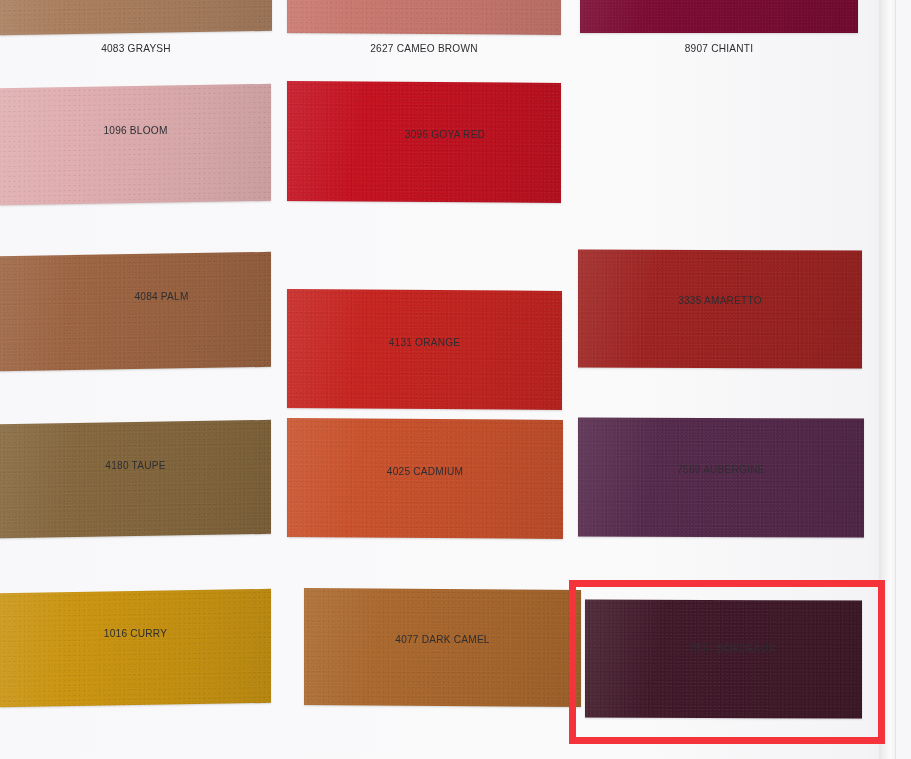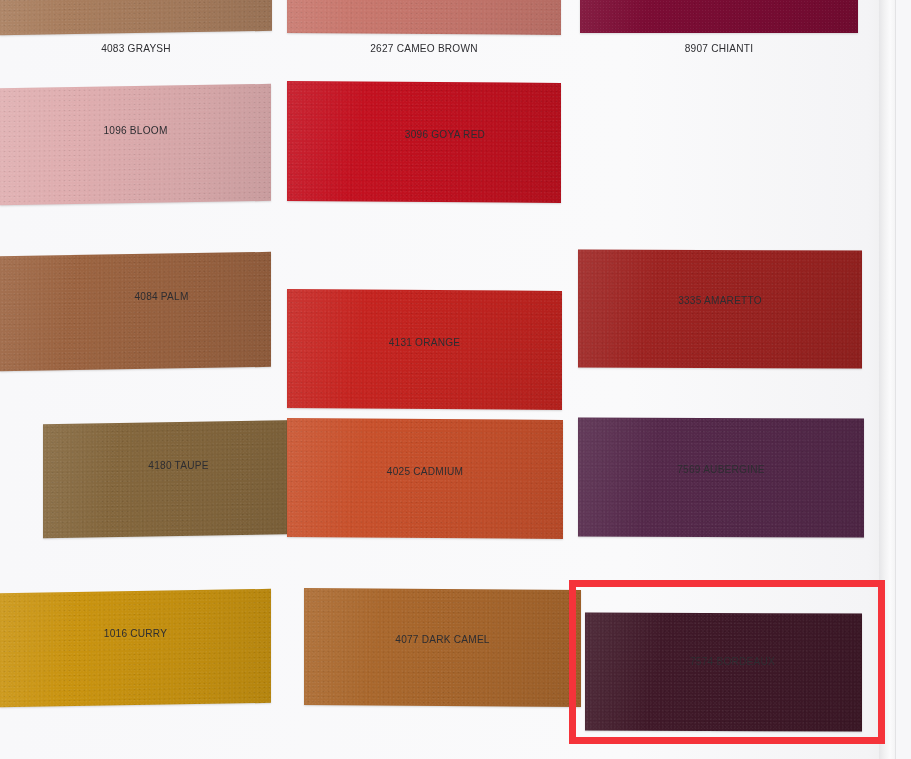--- a/index.html
+++ b/index.html
@@ -102,41 +102,41 @@
         <div class="caption" style="top: 36px;">4084 PALM</div>
       </div>
       <div class="cell" style="left: 287px; top: 250px; width: 275px; height: 72px; margin-top: 40px;">
         <div class="chip" style="width: 275px; height: 119px; background: rgb(197, 35, 31); transform: skewY(0.4deg);"></div>
         <div class="caption" style="top: 46px;">4131 ORANGE</div>
       </div>
       <div class="cell" style="left: 578px; top: 250px; width: 284px; height: 70px;">
         <div class="chip" style="width: 284px; height: 118px; background: rgb(156, 34, 32); transform: skewY(0.2deg);"></div>
         <div class="caption" style="top: 44px;">3335 AMARETTO</div>
       </div>
-      <div class="cell" style="left: 0px; top: 422px; width: 271px; height: 63px; margin-left: 43px;">
+      <div class="cell" style="left: 0px; top: 422px; width: 271px; height: 63px;">
         <div class="chip" style="width: 271px; height: 114px; background: rgb(131, 102, 60); transform: skewY(-0.9deg);"></div>
         <div class="caption" style="top: 37px;">4180 TAUPE</div>
       </div>
       <div class="cell" style="left: 287px; top: 419px; width: 276px; height: 72px;">
         <div class="chip" style="width: 276px; height: 119px; background: rgb(200, 80, 43); transform: skewY(0.4deg);"></div>
         <div class="caption" style="top: 46px;">4025 CADMIUM</div>
       </div>
       <div class="cell" style="left: 578px; top: 418px; width: 286px; height: 71px;">
         <div class="chip" style="width: 286px; height: 119px; background: rgb(84, 40, 74); transform: skewY(0.2deg);"></div>
         <div class="caption" style="top: 45px;">7569 AUBERGINE</div>
       </div>
       <div class="cell" style="left: 0px; top: 591px; width: 271px; height: 62px;">
         <div class="chip" style="width: 271px; height: 114px; background: rgb(201, 147, 15); transform: skewY(-0.9deg);"></div>
         <div class="caption" style="top: 36px;">1016 CURRY</div>
       </div>
       <div class="cell" style="left: 304px; top: 589px; width: 277px; height: 70px;">
         <div class="chip" style="width: 277px; height: 117px; background: rgb(169, 103, 44); transform: skewY(0.4deg);"></div>
         <div class="caption" style="top: 44px;">4077 DARK CAMEL</div>
       </div>
-      <div class="cell" style="left: 585px; top: 613px; width: 295px; height: 68px;">
+      <div class="cell" style="left: 585px; top: 600px; width: 295px; height: 68px;">
         <div class="chip" style="width: 277px; height: 118px; background: rgb(63, 24, 40); transform: skewY(0.2deg);"></div>
         <div class="caption" style="top: 42px;">7574 BORDEAUX</div>
       </div>
     </div>
   <div id="page-edge"></div>
 </div>
 <div id="page-edge-line"></div>
 
 <div id="highlight" style="left: 569px; top: 580px; width: 316px; height: 164px; border-color: rgb(245, 51, 58); border-width: 7px;"></div>
 

